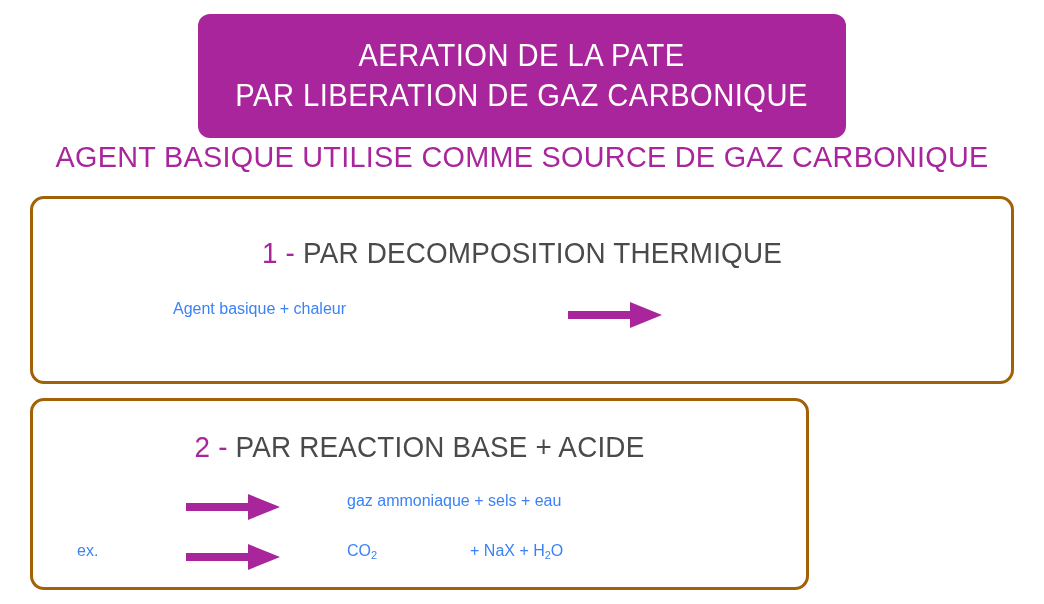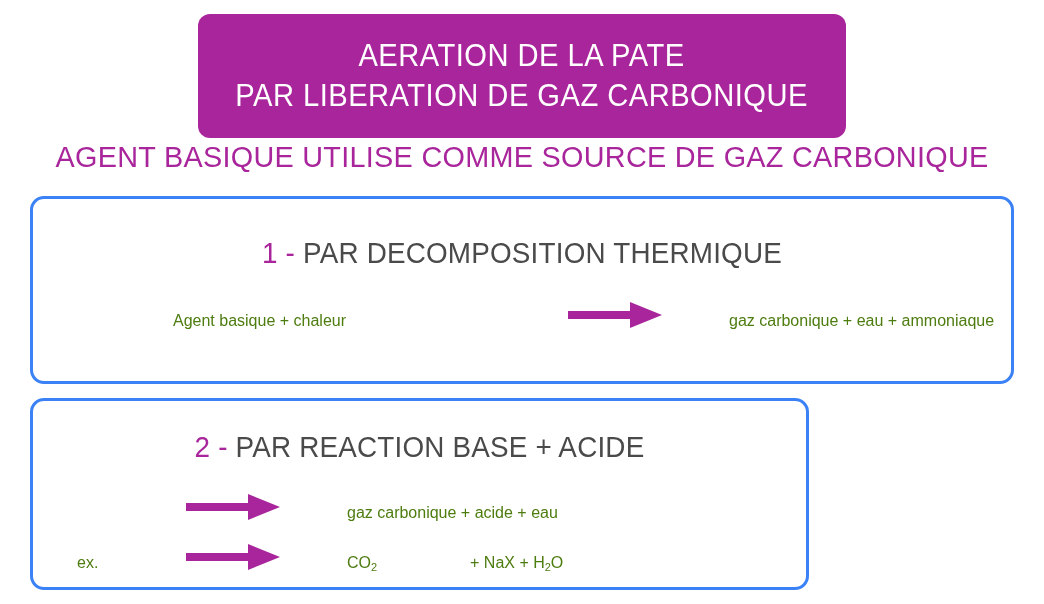--- a/index.html
+++ b/index.html
@@ -54,21 +54,21 @@
     text-align: center;
     color: #a9259b;
     font-size: 30px;
     letter-spacing: 0.3px;
     transform: scaleX(0.96);
   }
 
   
   .panel {
     position: absolute;
-    border: 3px solid #3b82f6;
+    border: 3px solid #a16207;
     border-radius: 14px;
     box-sizing: border-box;
     background: #ffffff;
   }
   #panel-1 {
     left: 30px;
     top: 196px;
     width: 984px;
     height: 188px;
   }
@@ -89,23 +89,23 @@
   }
   #panel-1 .panel-heading { margin-top: 38px; }
   #panel-2 .panel-heading { margin-top: 30px; }
   .panel-num {
     color: #a9259b;
   }
 
   
   .eq-row {
     display: flex;
-    align-items: flex-end;
+    align-items: flex-start;
     font-size: 16px;
-    color: #4d7c0f;
+    color: #3b82f6;
     white-space: nowrap;
     gap: 28px;
   }
   .eq-prefix {
     width: 88px;
     text-align: left;
     padding-left: 44px;
     box-sizing: border-box;
   }
   .eq-left {
@@ -158,37 +158,36 @@
     <div class="panel-heading">
       <span class="panel-num">1 - </span><span>PAR DECOMPOSITION THERMIQUE</span>
     </div>
     <div class="eq-row">
       <div class="eq-left">Agent basique + chaleur</div>
       <div class="eq-arrow-cell">
         <svg class="arrow" width="96" height="30" viewBox="0 0 96 30" aria-hidden="true">
           <path d="M0 11 H62 V2 L94 15 L62 28 V19 H0 Z" fill="#a9259b"></path>
         </svg>
       </div>
-      <div class="eq-right">gaz carbonique + eau + ammoniaque</div>
     </div>
   </div>
 
   <div class="panel" id="panel-2">
     <div class="panel-heading">
       <span class="panel-num">2 - </span><span>PAR REACTION BASE + ACIDE</span>
     </div>
 
     <div class="eq-row row-1">
       <div class="eq-prefix"></div>
       <div class="eq-arrow-cell">
         <svg class="arrow" width="96" height="30" viewBox="0 0 96 30" aria-hidden="true">
           <path d="M0 11 H62 V2 L94 15 L62 28 V19 H0 Z" fill="#a9259b"></path>
         </svg>
       </div>
-      <div class="eq-right">gaz carbonique + acide + eau</div>
+      <div class="eq-right">gaz ammoniaque + sels + eau</div>
     </div>
 
     <div class="eq-row row-2">
       <div class="eq-prefix">ex.</div>
       <div class="eq-arrow-cell">
         <svg class="arrow" width="96" height="30" viewBox="0 0 96 30" aria-hidden="true">
           <path d="M0 11 H62 V2 L94 15 L62 28 V19 H0 Z" fill="#a9259b"></path>
         </svg>
       </div>
       <div class="eq-right">

